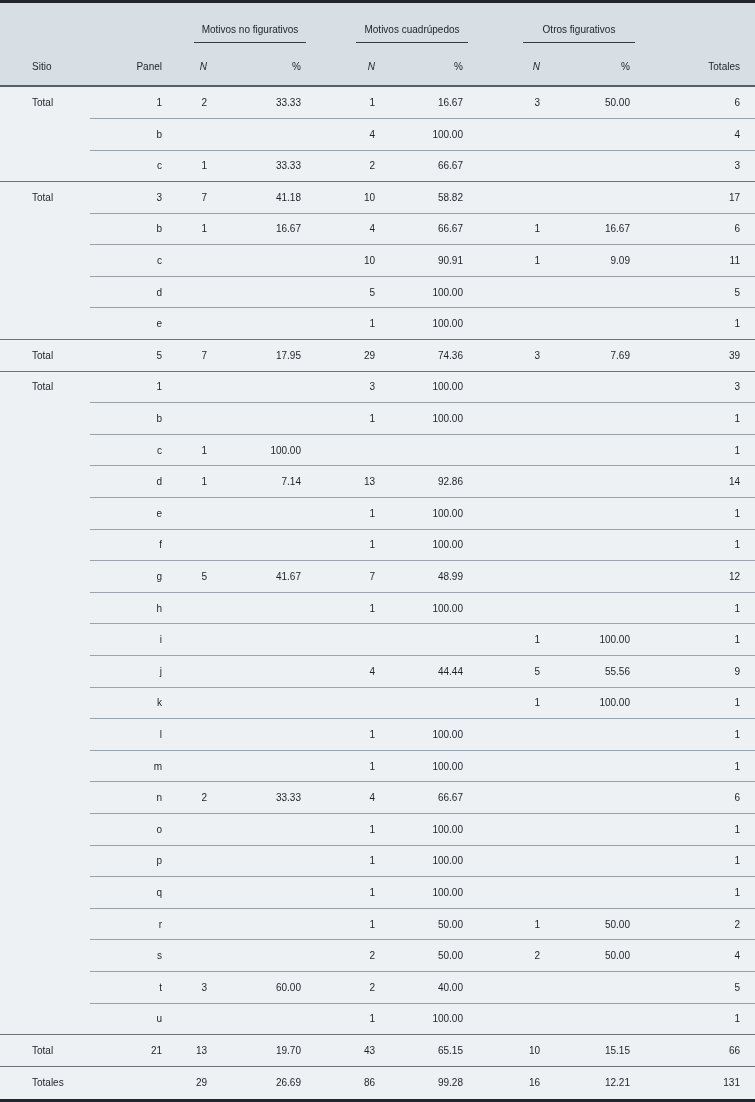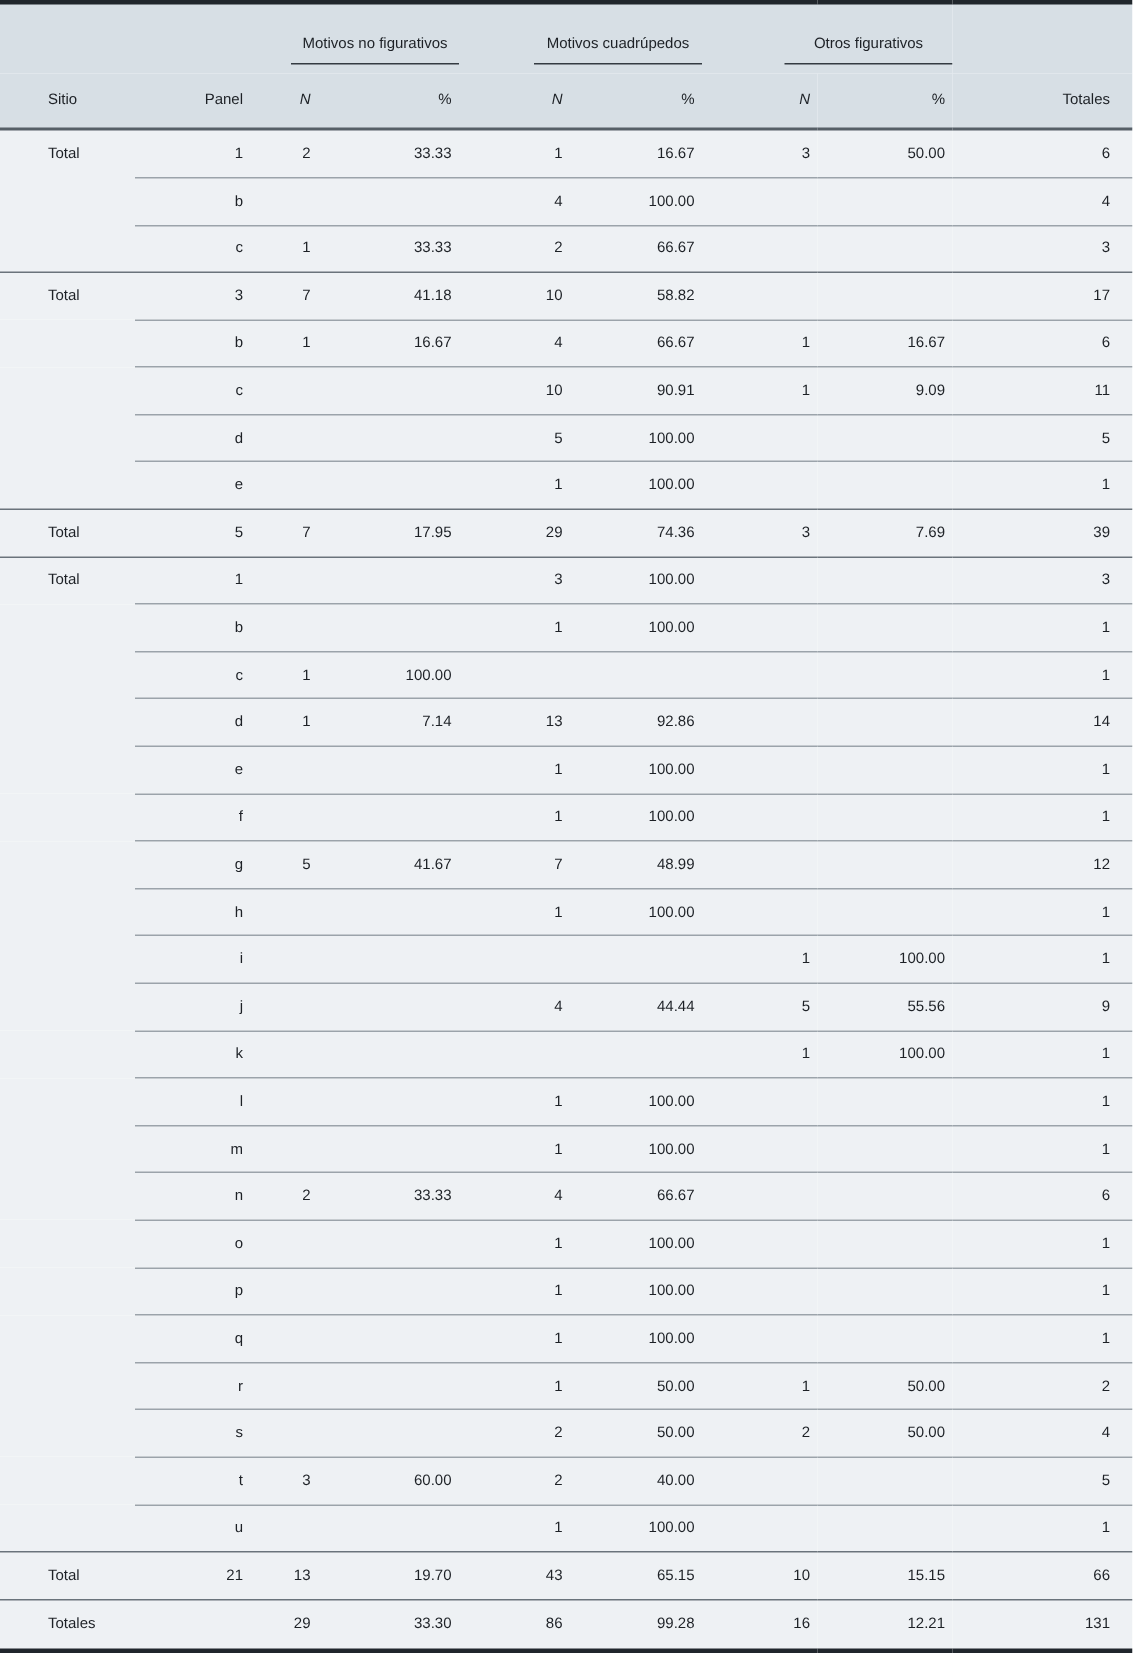--- a/index.html
+++ b/index.html
@@ -430,21 +430,21 @@
           <td class="num">43</td>
           <td class="num">65.15</td>
           <td class="num">10</td>
           <td class="num">15.15</td>
           <td class="c-tot">66</td>
         </tr>
         <tr class="sep-full">
           <td class="c-sitio">Totales</td>
           <td class="c-panel"></td>
           <td class="num">29</td>
-          <td class="num">33.30</td>
+          <td class="num">26.69</td>
           <td class="num">86</td>
           <td class="num">99.28</td>
           <td class="num">16</td>
           <td class="num">12.21</td>
           <td class="c-tot">131</td>
         </tr>
       </tbody>
   </table>
 </div>
 

